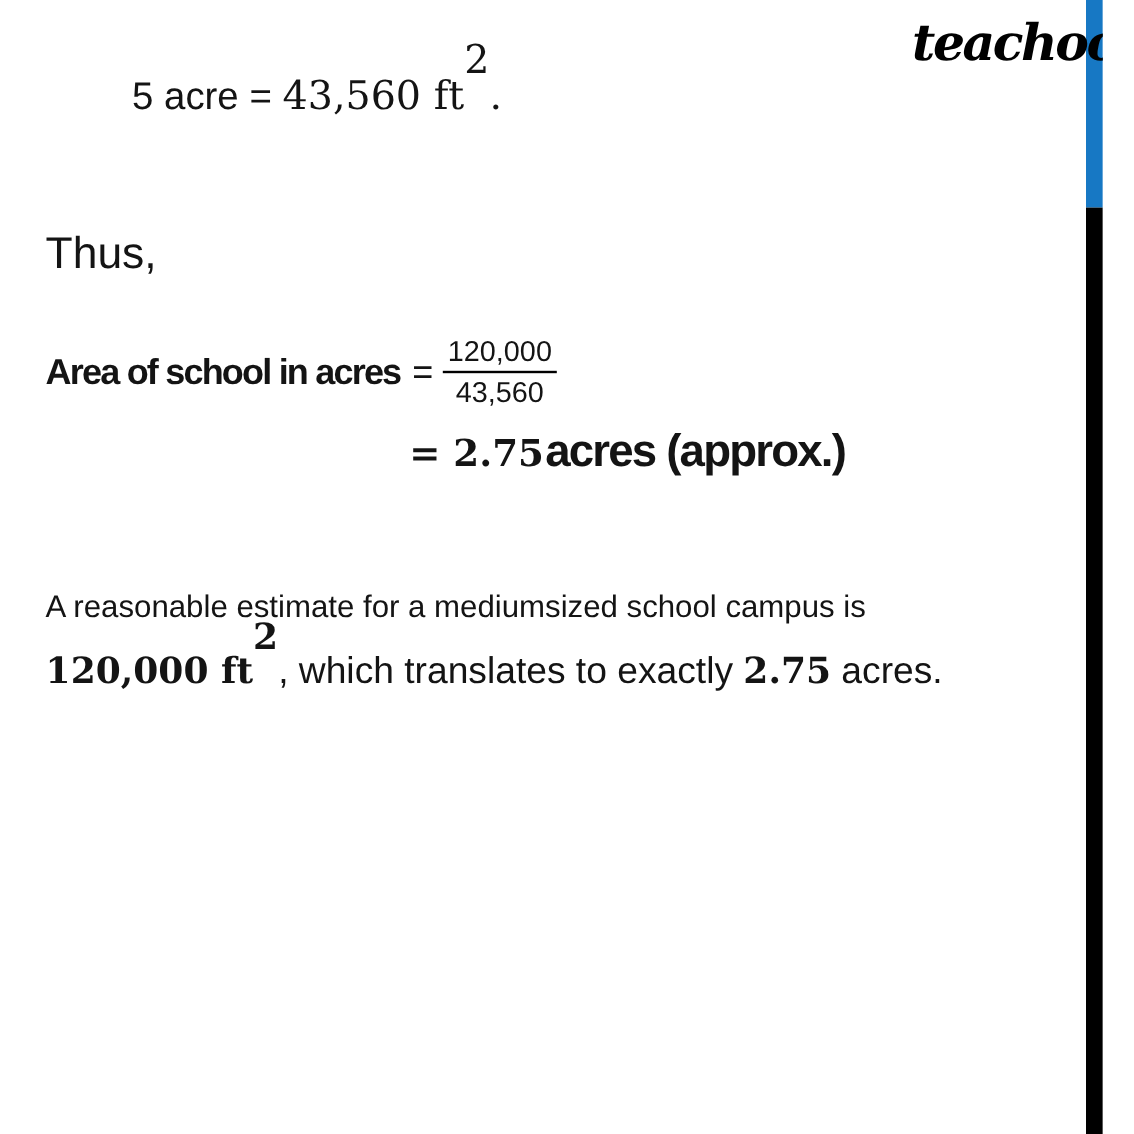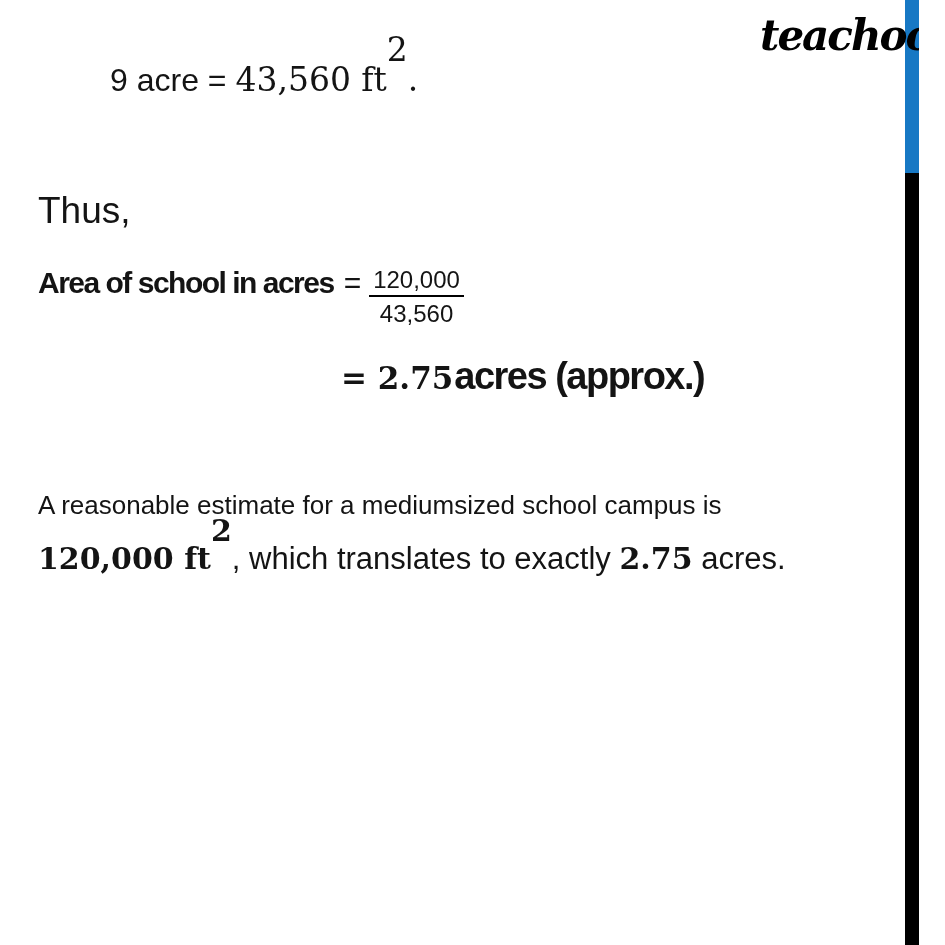--- a/index.html
+++ b/index.html
@@ -64,23 +64,23 @@
   .thus-line {
     position: absolute;
     left: 38px; top: 193px;
     font-size: 37px;
     line-height: 36px;
   }
 
   
   .equation-line {
     position: absolute;
-    left: 38px; top: 266px;
+    left: 38px; top: 280px;
     display: flex;
-    align-items: flex-start;
+    align-items: center;
     white-space: nowrap;
   }
   .eq-lhs {
     font-weight: bold;
     font-size: 30px;
     letter-spacing: -1.5px;
   }
   .eq-equals {
     font-size: 30px;
     margin: 0 8px 0 10px;
@@ -138,21 +138,21 @@
 <body>
 
 <div class="page">
 
   <div class="edge-blue"></div>
   <div class="edge-black"></div>
 
   <div class="logo">teachoo</div>
 
   <div class="conversion-line">
-    <span>9 acre = </span><span class="serif-math">43,560 ft</span><sup class="exp serif-math">2</sup><span class="serif-math">.</span>
+    <span>5 acre = </span><span class="serif-math">43,560 ft</span><sup class="exp serif-math">2</sup><span class="serif-math">.</span>
   </div>
 
   <div class="thus-line">Thus,</div>
 
   <div class="equation-line">
     <span class="eq-lhs">Area of school in acres</span>
     <span class="eq-equals">=</span>
     <span class="fraction">
       <span class="num" style="display:block">120,000</span>
       <span class="bar" style="display:block"></span>

